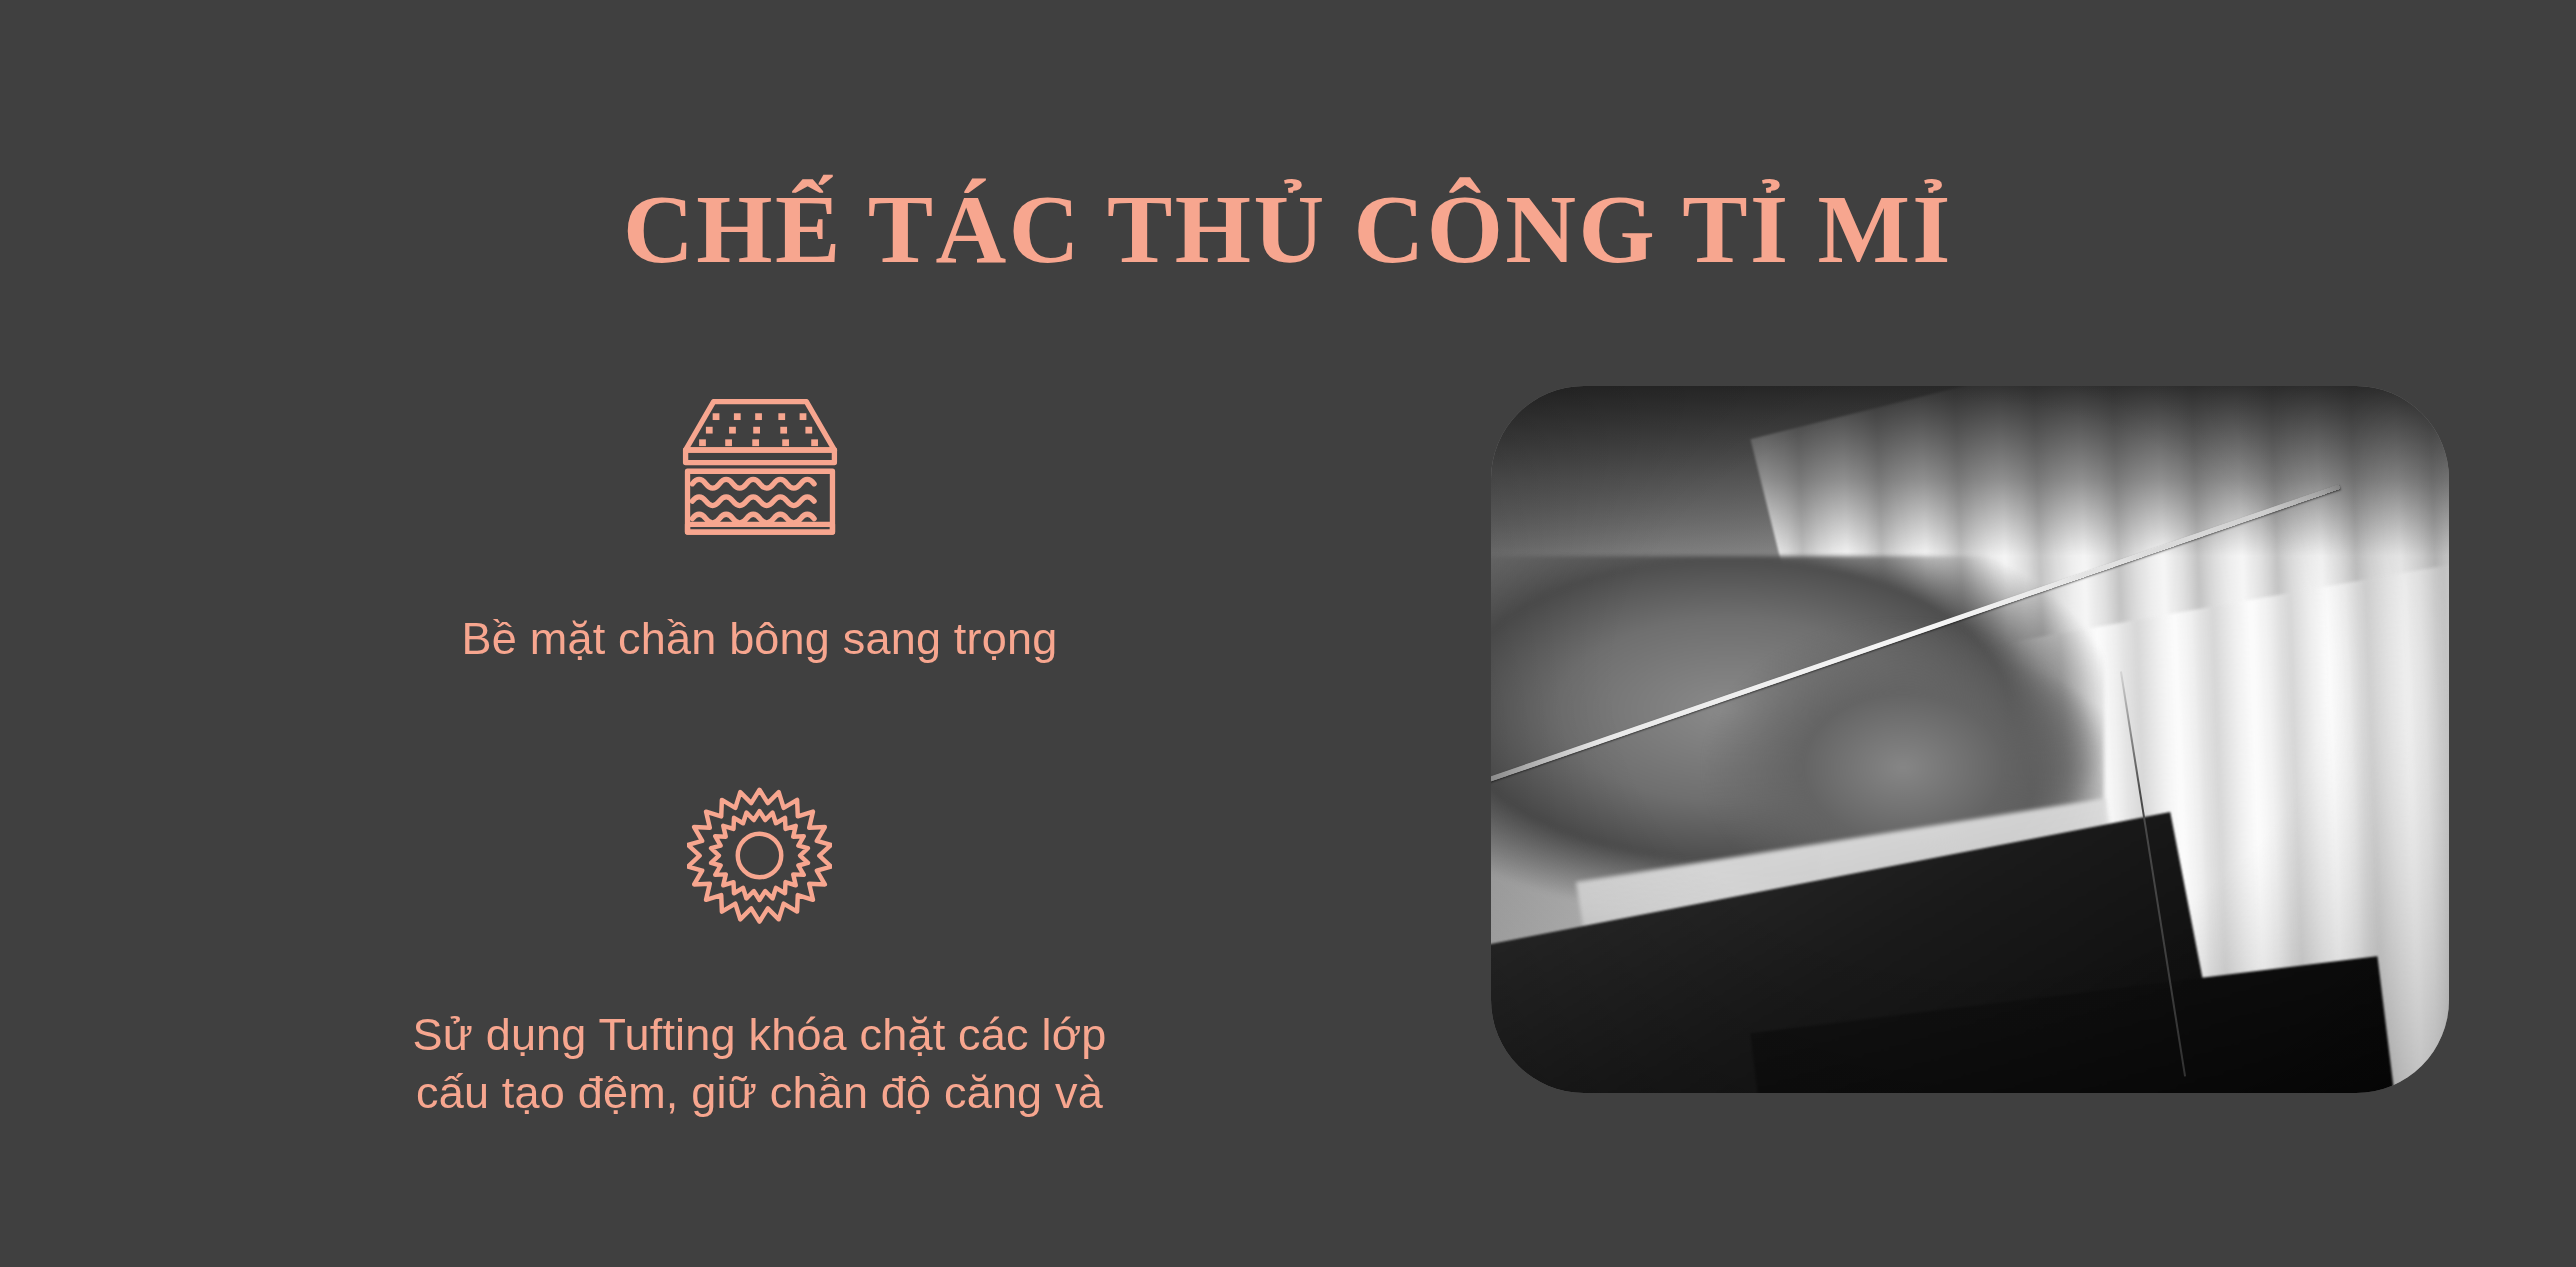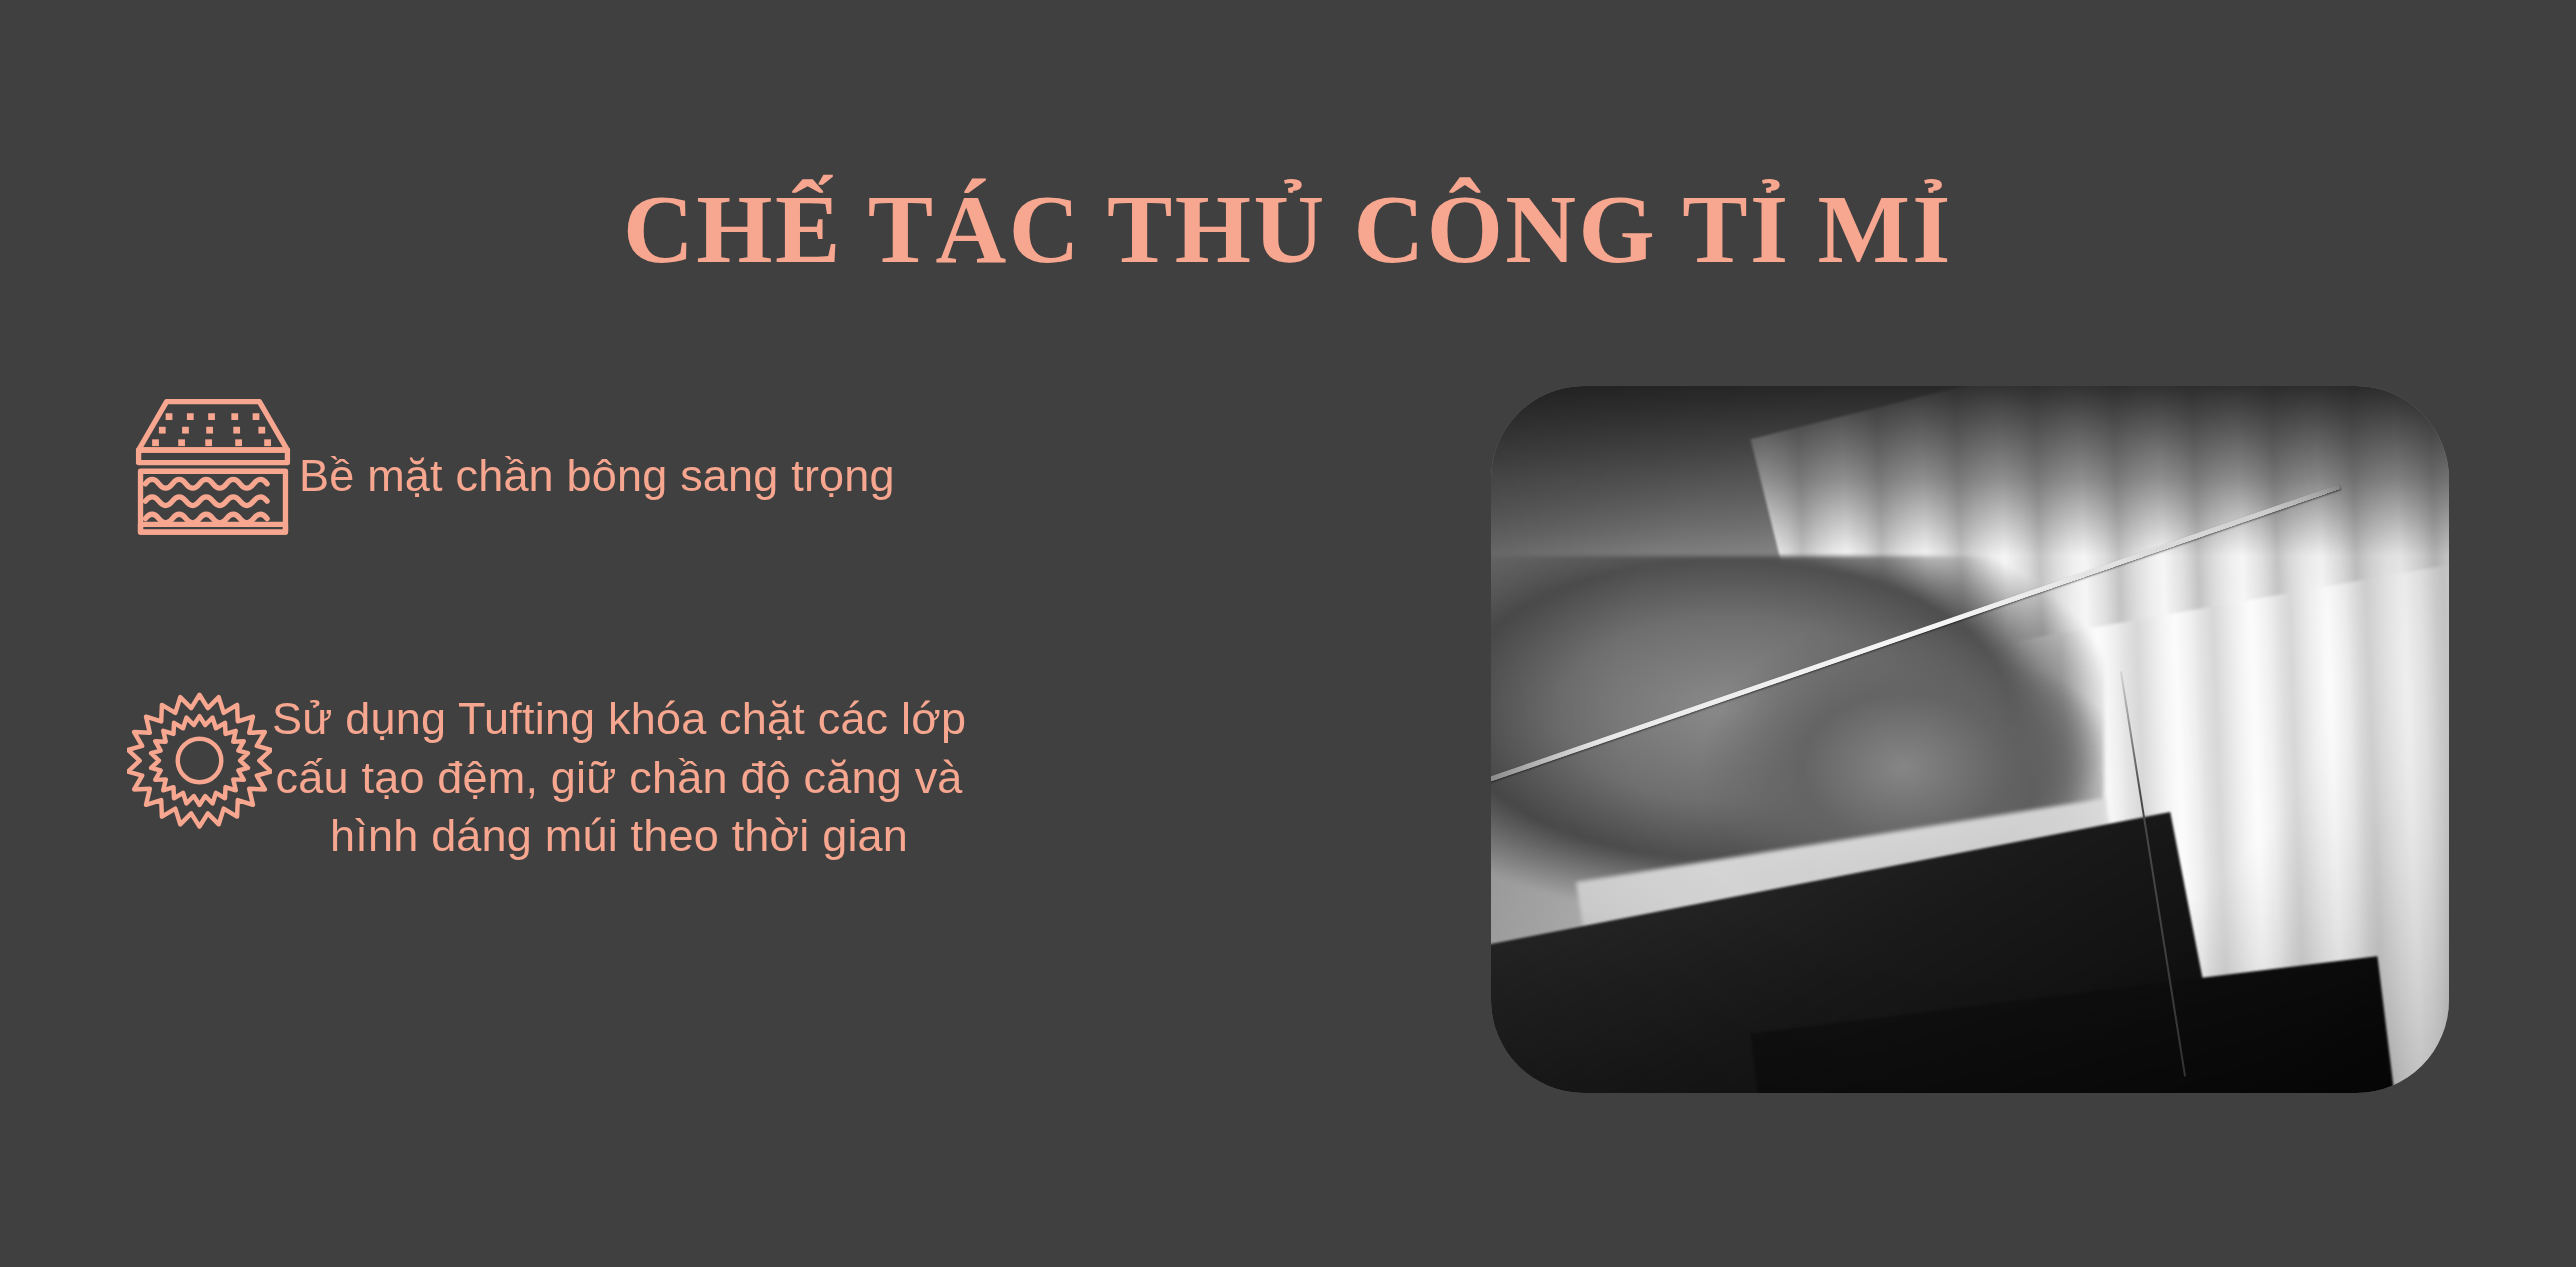--- a/index.html
+++ b/index.html
@@ -44,23 +44,24 @@
     top: 386px;
     left: 127px;
     width: 1265px;
     display: flex;
     flex-direction: column;
     align-items: center;
   }
 
   .feature {
     display: flex;
-    flex-direction: row;
+    flex-direction: column;
     align-items: center;
     width: 100%;
+    gap: 44px;
   }
 
   .feature-icon {
     display: block;
     line-height: 0;
   }
 
   .feature-text {
     margin-top: 25px;
     text-align: center;
@@ -264,21 +265,20 @@
                    L29.2 94 L34.8 84.3 L24.9 81.6 L33 74 L24.9 66.4 L34.8 63.7 L29.2 54
                    L40.1 54.5 L37.5 43.2 L48.1 46.5 L48.6 35 L58 40.6 L61.5 29.6
                    L69.1 37.3 Z"></path>
 
           <circle cx="75" cy="74" r="22.5"></circle>
         </svg>
       </span>
       <div class="feature-text">
         <div>Sử dụng Tufting khóa chặt các lớp</div>
         <div>cấu tạo đệm, giữ chần độ căng và</div>
-        <div>hình dáng múi theo thời gian</div>
       </div>
     </div>
 
   </div>
 
   <div class="photo">
     <div class="photo-inner">
       <div class="ph-bg"></div>
       <div class="ph-rolls"></div>
       <div class="ph-rolls2"></div>

